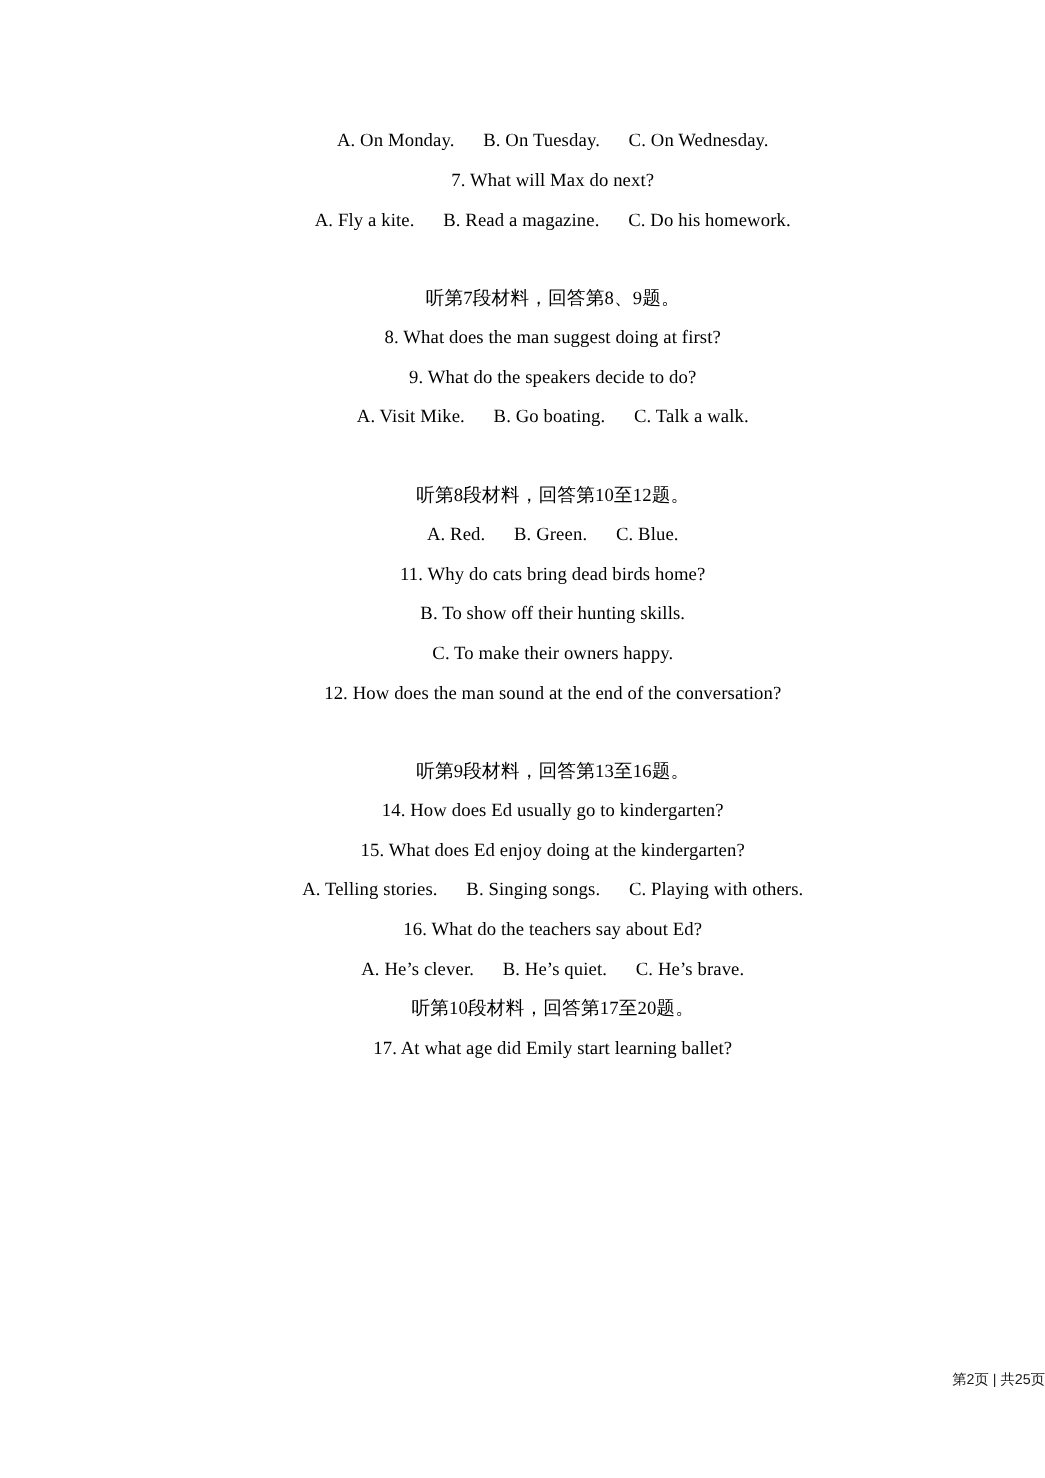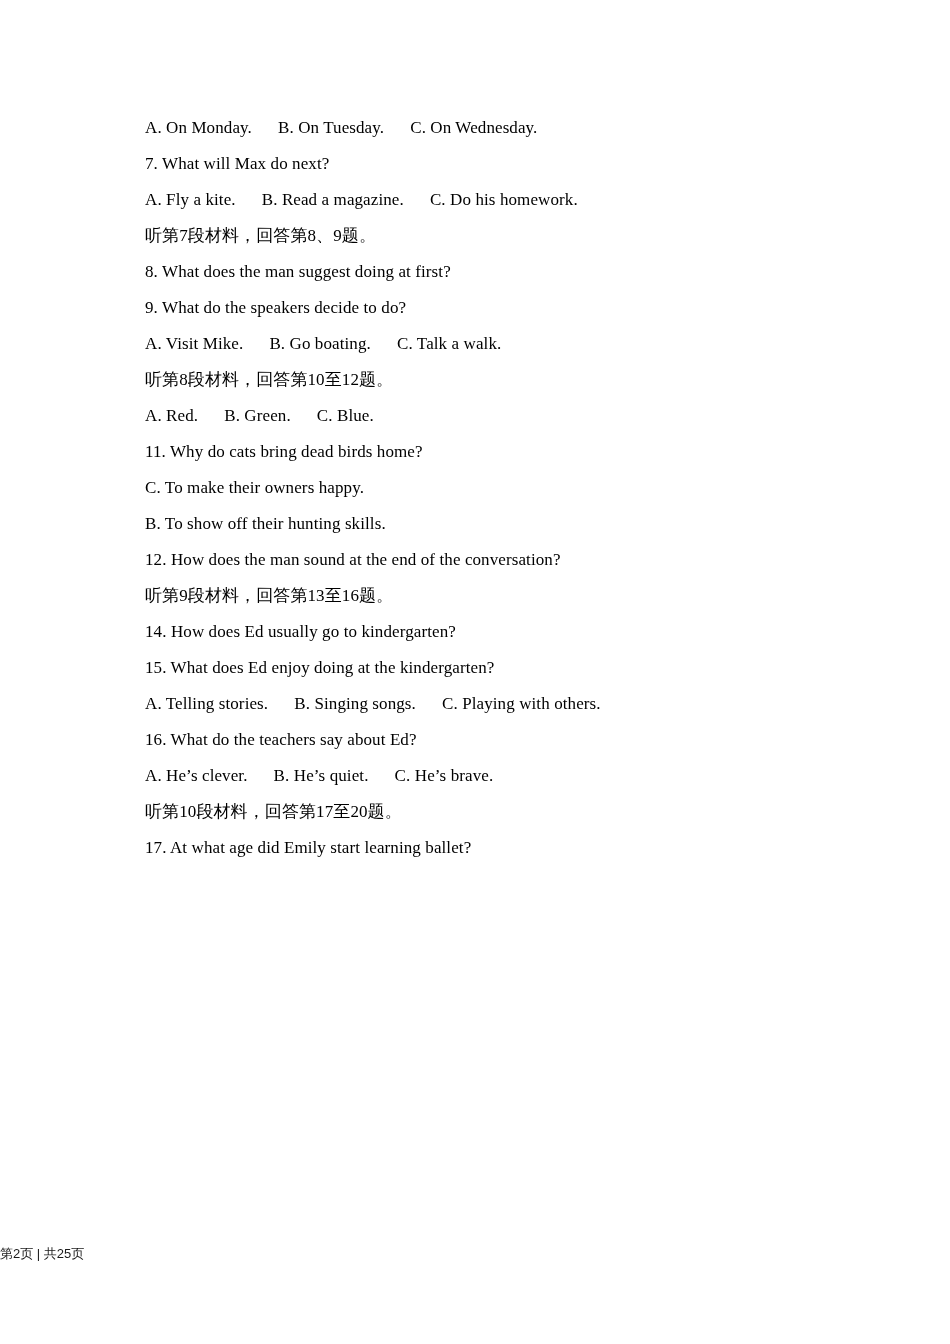--- a/index.html
+++ b/index.html
@@ -27,51 +27,53 @@
     position: absolute;
     top: 110px;
     left: 145px;
     right: 90px;
   }
   .line {
     font-size: 17px;
     line-height: 36px;
     white-space: pre-wrap;
     letter-spacing: 0.1px;
+    text-align: center;
   }
   .line.gap {
+    margin-top: 35px;
   }
   .footer {
     position: absolute;
     left: 0;
     right: 0;
     top: 1245px;
-    text-align: left;
+    text-align: right;
     font-family: "Liberation Sans", "DejaVu Sans", sans-serif;
     font-size: 13px;
     color: #1a1a1a;
   }
 </style>
 </head>
 <body>
 
 <div class="page">
   <div class="content">
     <div class="line">A. On Monday.      B. On Tuesday.      C. On Wednesday.</div>
     <div class="line">7. What will Max do next?</div>
     <div class="line">A. Fly a kite.      B. Read a magazine.      C. Do his homework.</div>
     <div class="line gap">听第7段材料，回答第8、9题。</div>
     <div class="line">8. What does the man suggest doing at first?</div>
     <div class="line">9. What do the speakers decide to do?</div>
     <div class="line">A. Visit Mike.      B. Go boating.      C. Talk a walk.</div>
     <div class="line gap">听第8段材料，回答第10至12题。</div>
     <div class="line">A. Red.      B. Green.      C. Blue.</div>
     <div class="line">11. Why do cats bring dead birds home?</div>
+    <div class="line">B. To show off their hunting skills.</div>
     <div class="line">C. To make their owners happy.</div>
-    <div class="line">B. To show off their hunting skills.</div>
     <div class="line">12. How does the man sound at the end of the conversation?</div>
     <div class="line gap">听第9段材料，回答第13至16题。</div>
     <div class="line">14. How does Ed usually go to kindergarten?</div>
     <div class="line">15. What does Ed enjoy doing at the kindergarten?</div>
     <div class="line">A. Telling stories.      B. Singing songs.      C. Playing with others.</div>
     <div class="line">16. What do the teachers say about Ed?</div>
     <div class="line">A. He’s clever.      B. He’s quiet.      C. He’s brave.</div>
     <div class="line">听第10段材料，回答第17至20题。</div>
     <div class="line">17. At what age did Emily start learning ballet?</div>
   </div>

